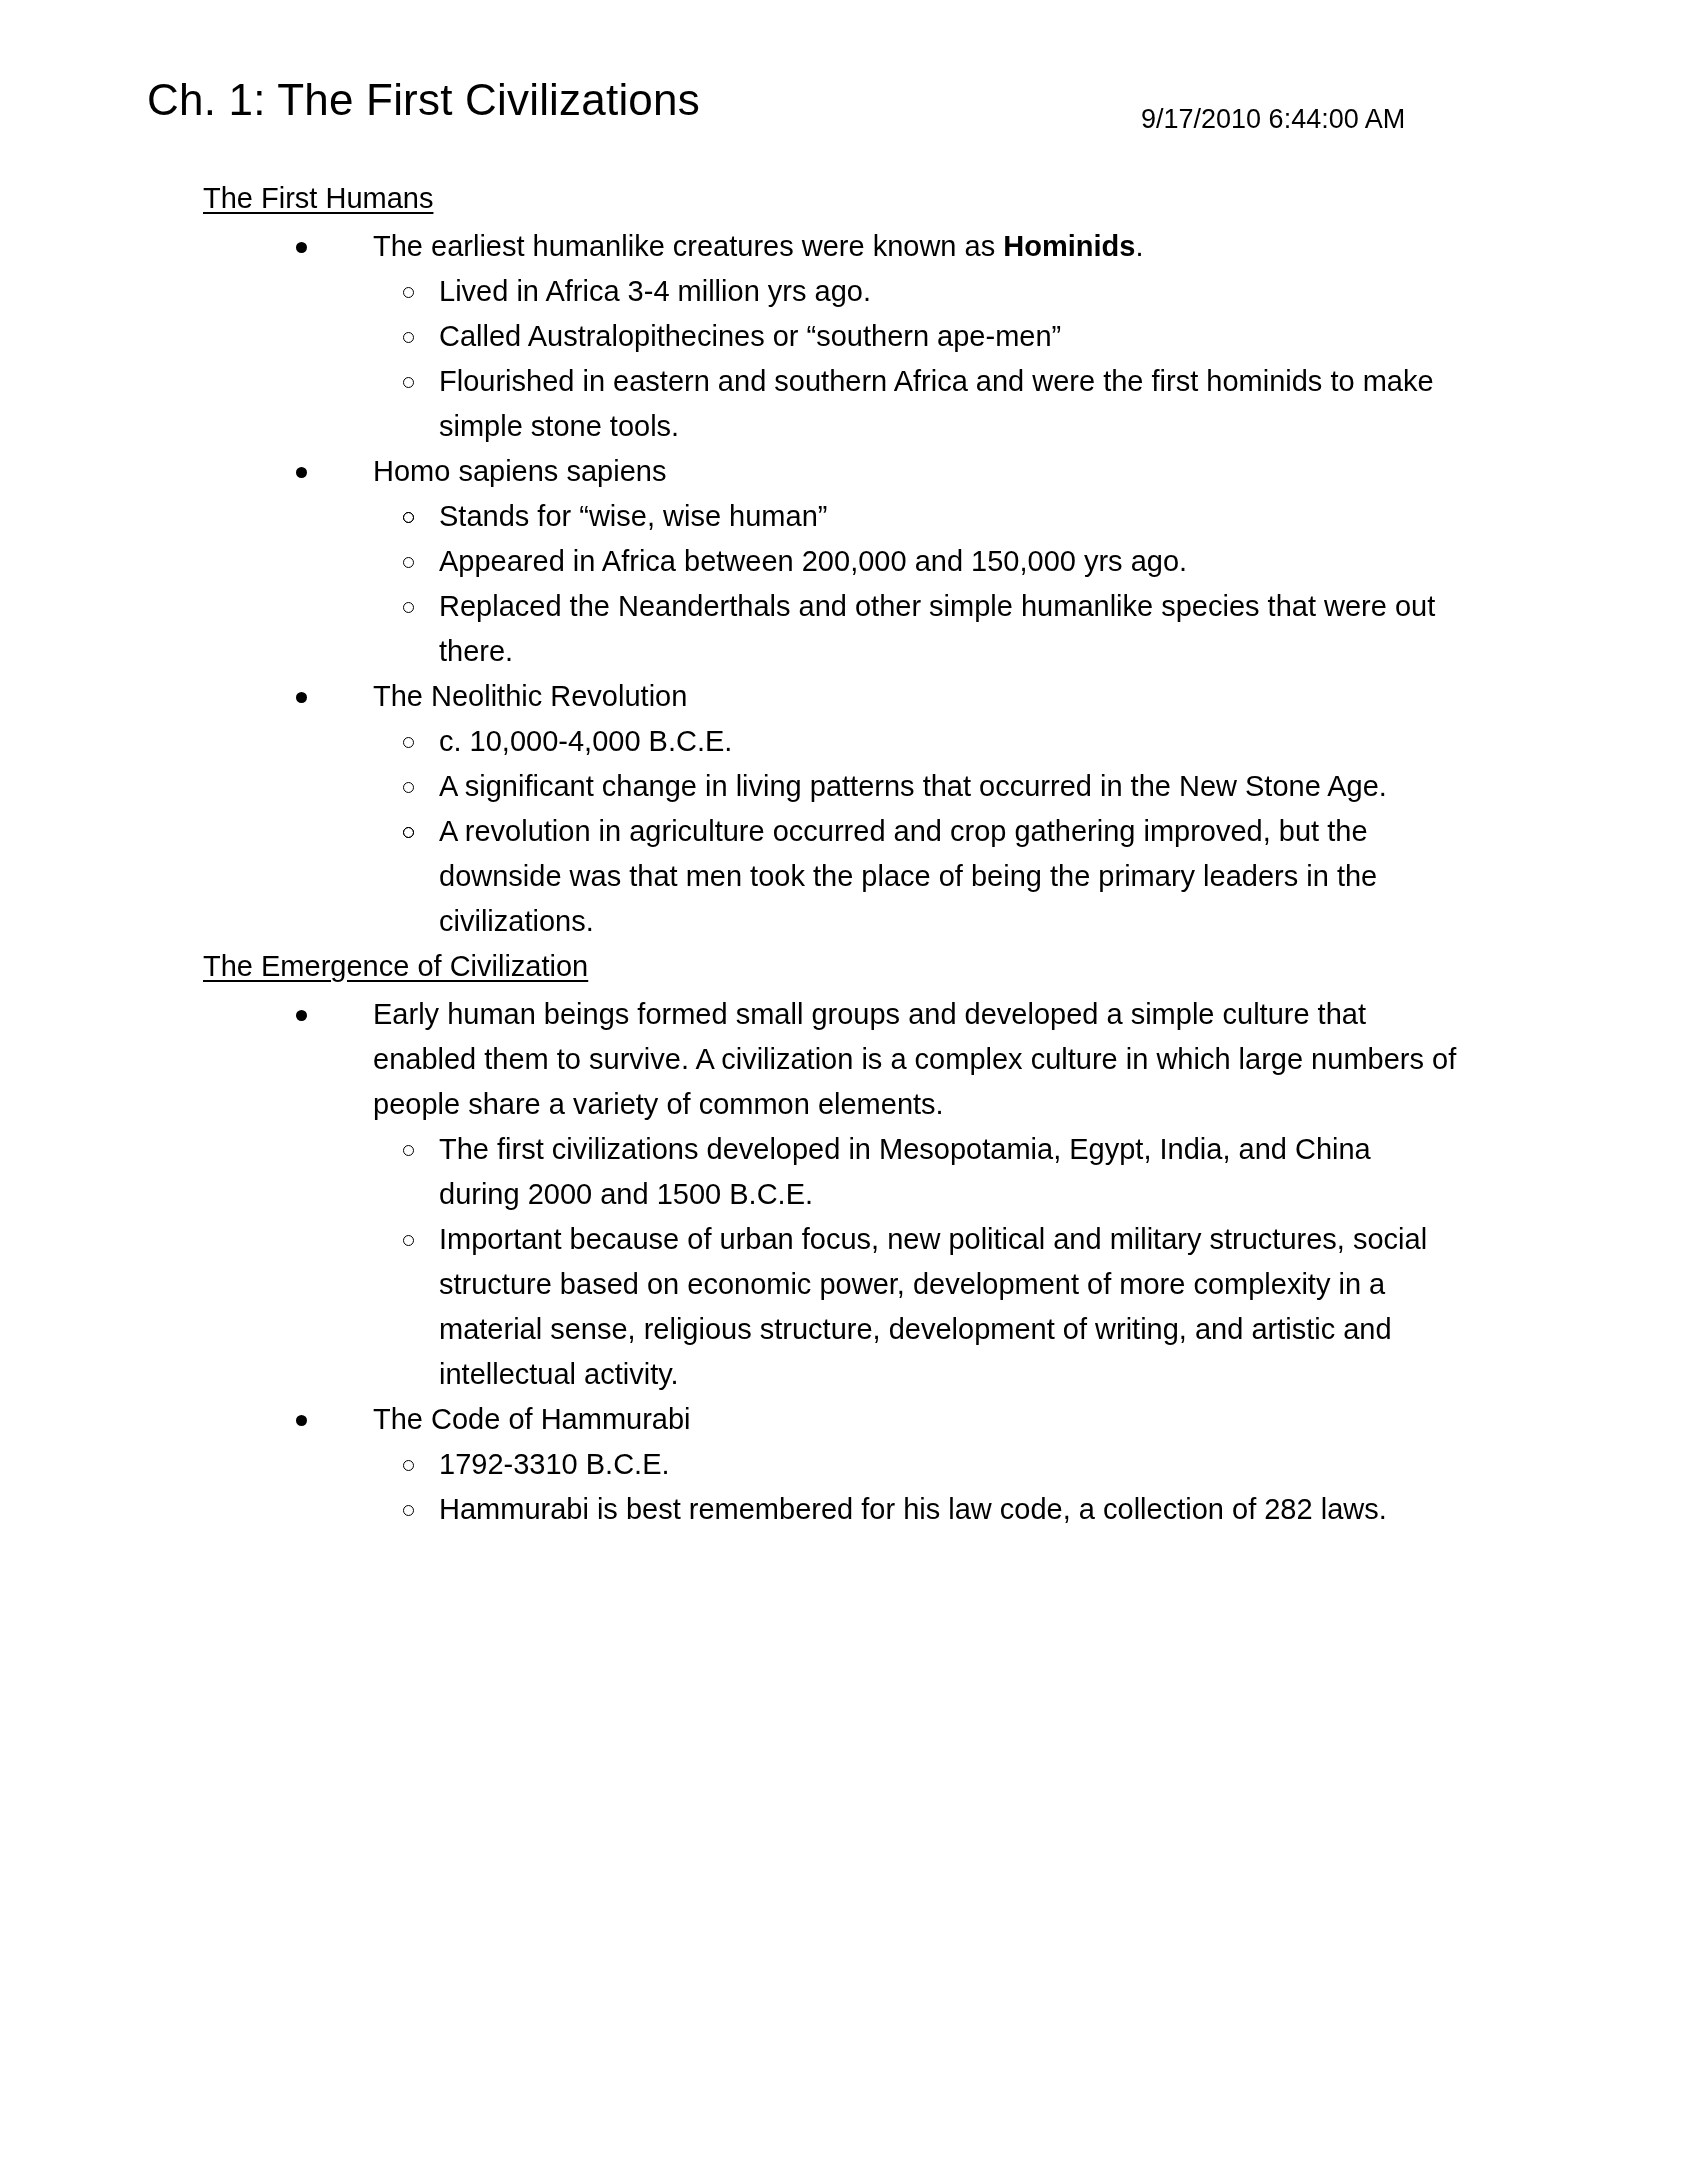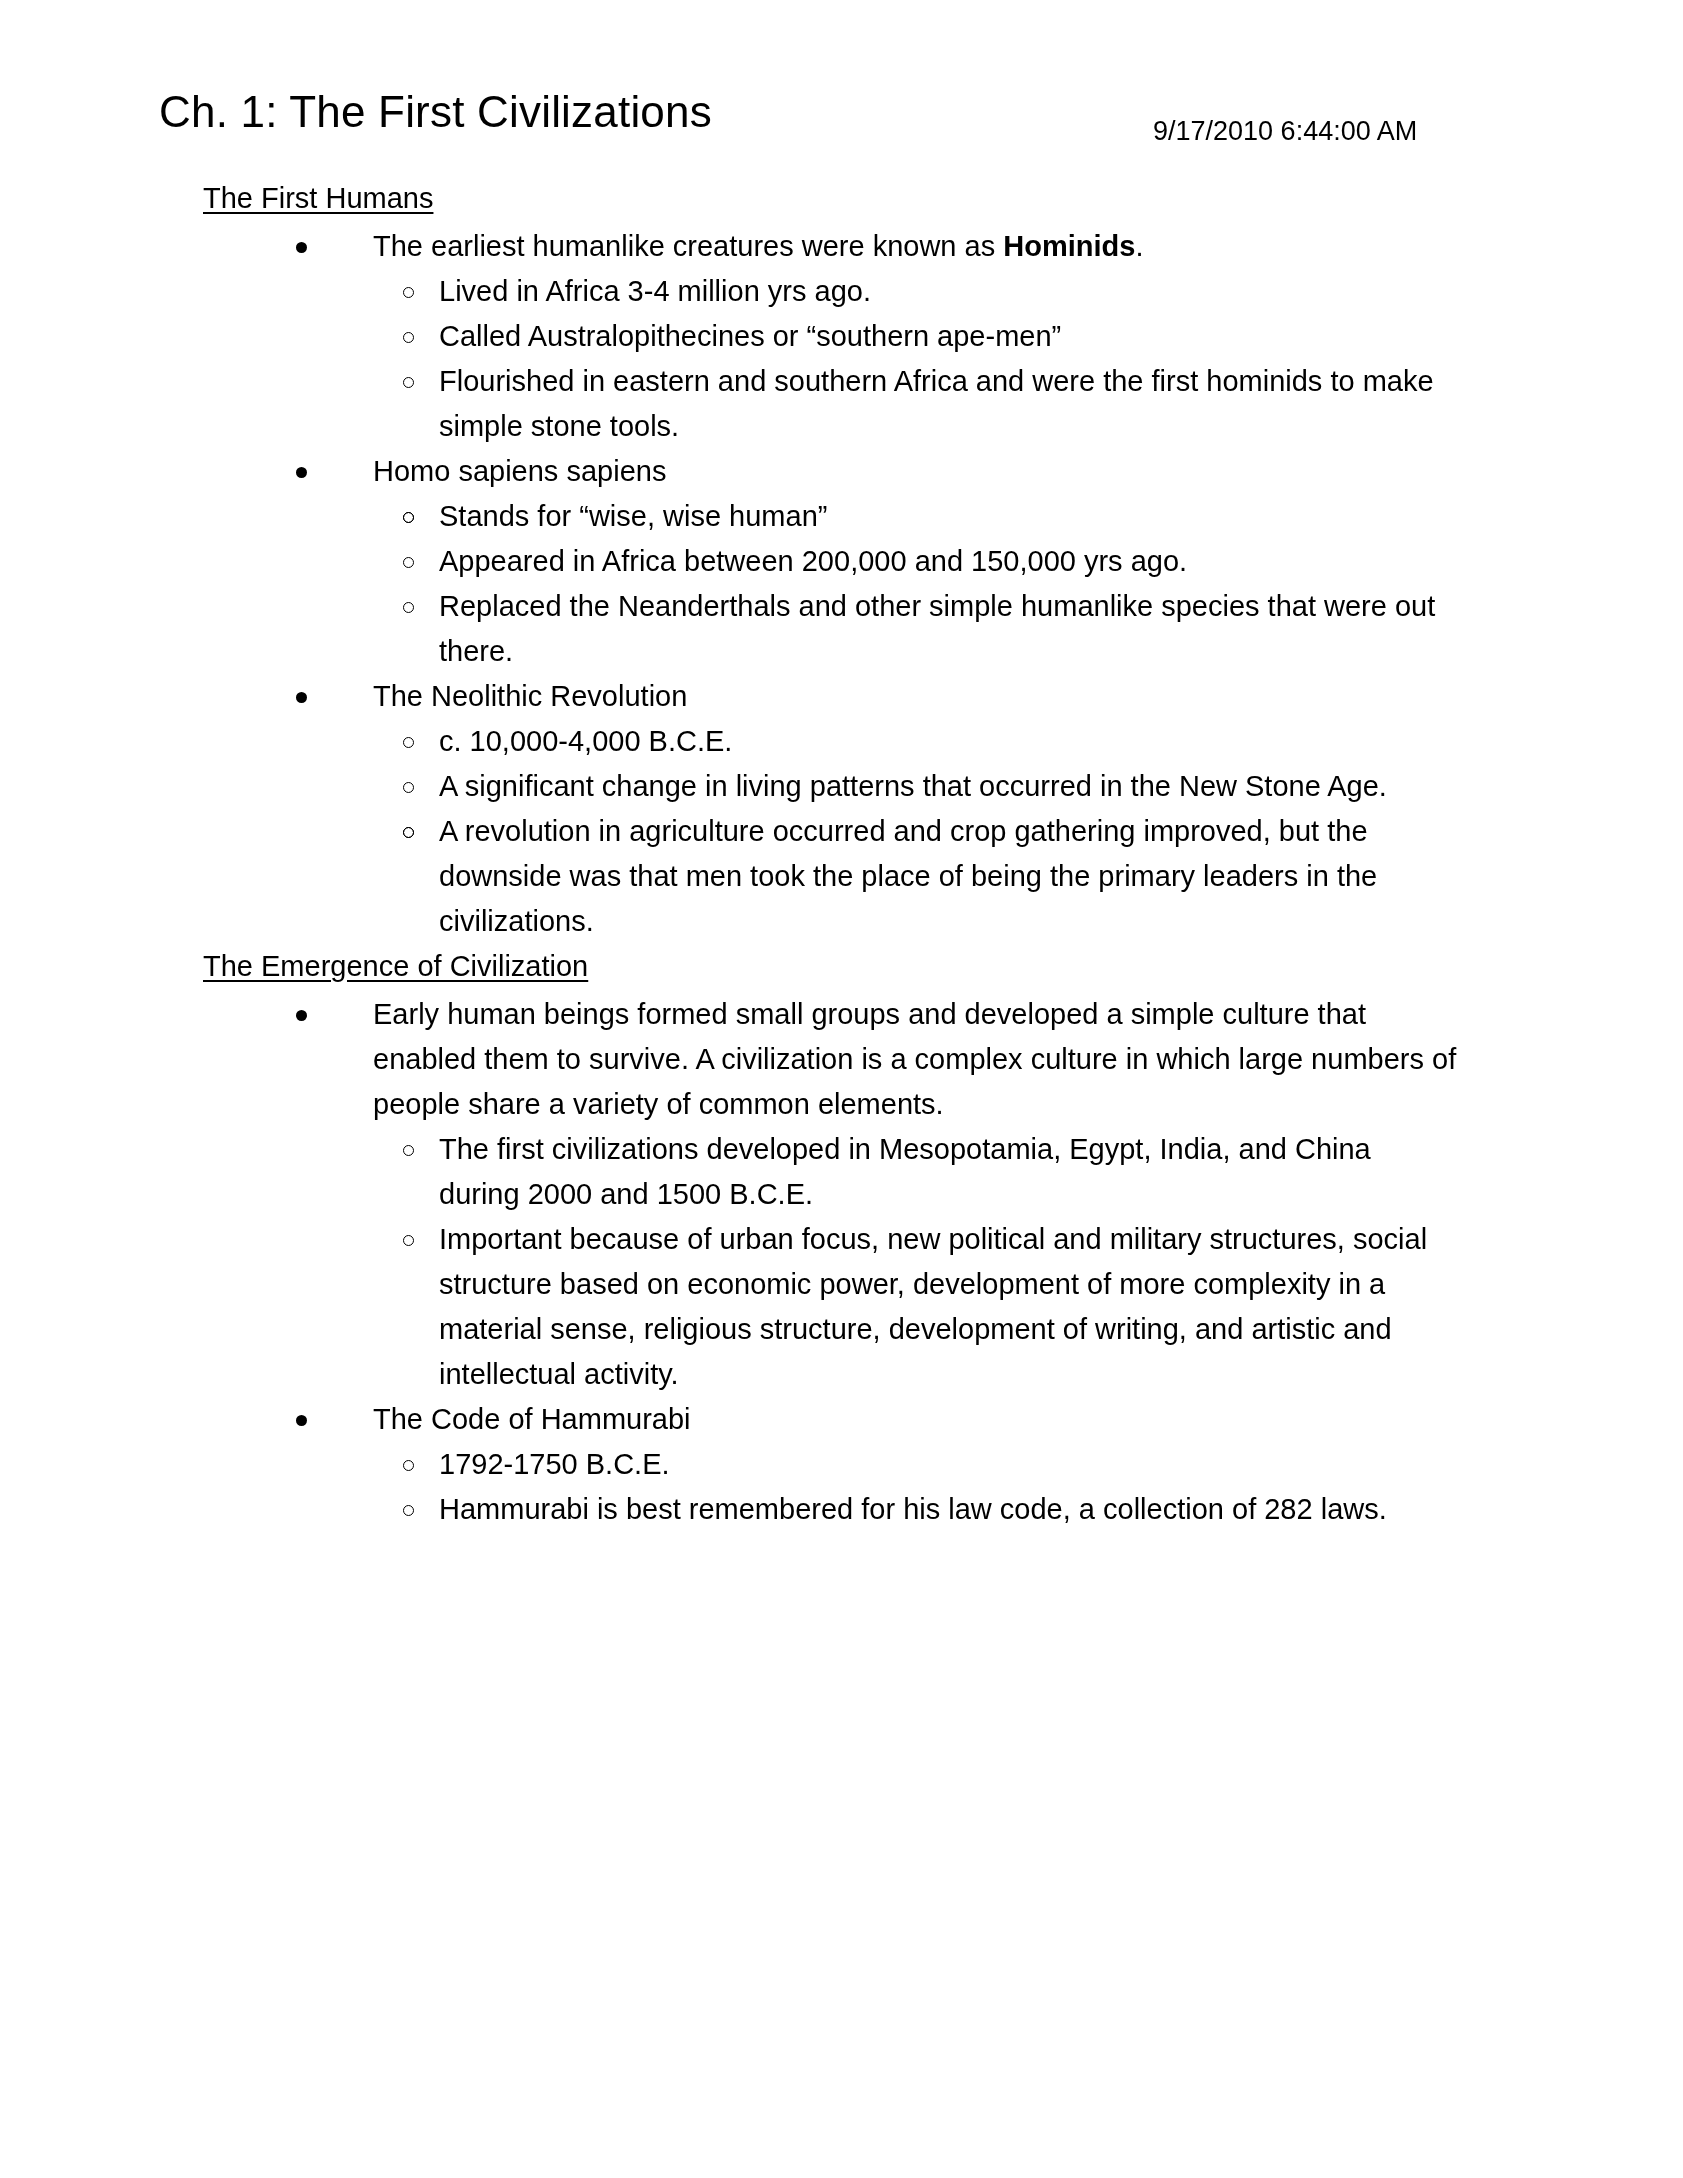--- a/index.html
+++ b/index.html
@@ -13,21 +13,21 @@
     height: 2178px;
     font-family: "Liberation Sans", "DejaVu Sans", sans-serif;
     color: #000000;
     -webkit-font-smoothing: none;
   }
   .page {
     position: relative;
     width: 1683px;
     height: 2178px;
     box-sizing: border-box;
-    padding: 12px;
+    padding: 0;
     overflow: hidden;
   }
 
   
   .doc-header {
     position: relative;
     margin: 0;
     padding: 77px 0 0 0;
     height: 71px;
   }
@@ -218,21 +218,21 @@
               <span class="txt">Important because of urban focus, new political and military structures, social structure based on economic power, development of more complexity in a material sense, religious structure, development of writing, and artistic and intellectual activity.</span>
             </li>
           </ul>
         </li>
         <li class="bullet1">
           <span class="marker-dot"></span>
           <span class="txt">The Code of Hammurabi</span>
           <ul class="lvl2">
             <li class="bullet2">
               <span class="marker-circle"></span>
-              <span class="txt">1792-1750 B.C.E.</span>
+              <span class="txt">1792-3310 B.C.E.</span>
             </li>
             <li class="bullet2">
               <span class="marker-circle"></span>
               <span class="txt">Hammurabi is best remembered for his law code, a collection of 282 laws.</span>
             </li>
           </ul>
         </li>
       </ul>
     </div>
 

